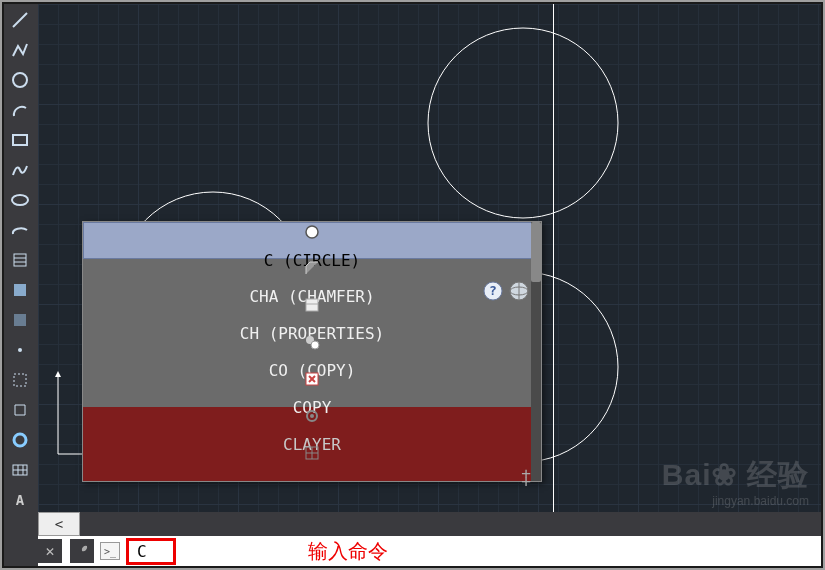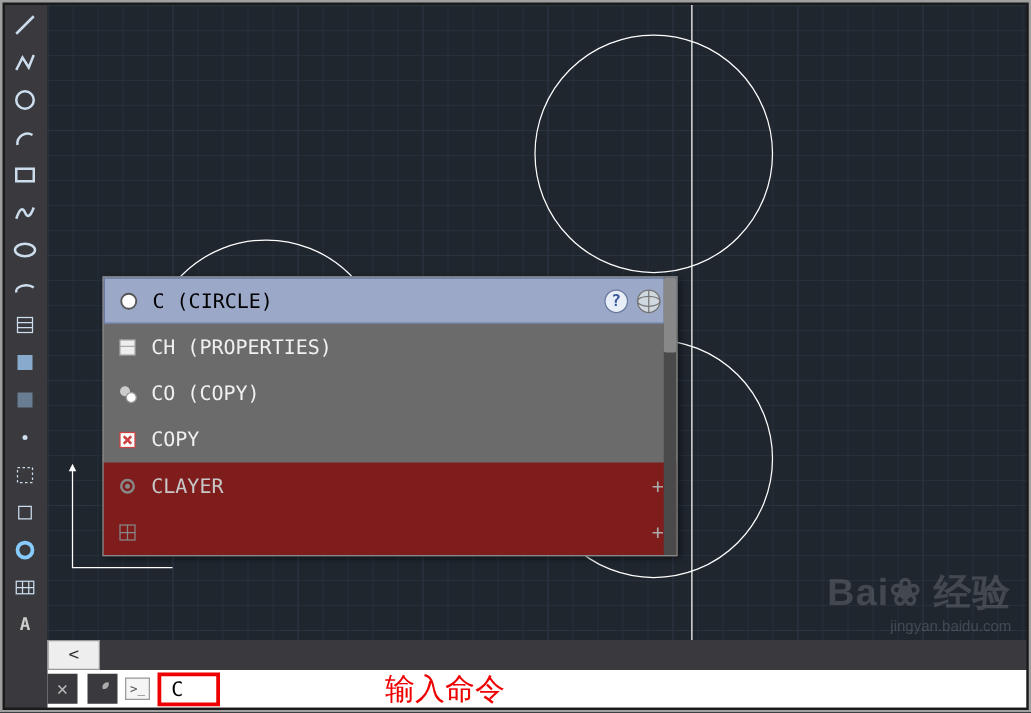--- a/index.html
+++ b/index.html
@@ -24,24 +24,24 @@
 .crosshair-v { position: absolute; top: 0; bottom: 0; left: 515px; width: 1px; background: #fff; }
 
 .cmd-bar { position: absolute; left: 36px; right: 2px; bottom: 2px; height: 54px; display: flex; flex-direction: column; background: #3a3a3e; }
 .cmd-top { height: 24px; background: #3a3a3e; display: flex; align-items: center; }
 .scroll-btn { width: 42px; height: 24px; background: #eee; border: 1px solid #999; display: flex; align-items: center; justify-content: center; font-size: 14px; cursor: pointer; color: #333; }
 .cmd-main { flex: 1; background: #fff; display: flex; align-items: center; padding: 0 8px; gap: 6px; position: relative; }
 .cmd-x { width: 24px; height: 24px; display: flex; align-items: center; justify-content: center; font-size: 15px; color: #bbb; cursor: pointer; background: #3a3a3e; margin-left: -8px; margin-right: 2px; }
 .cmd-wrench { width: 24px; height: 24px; display:flex; align-items:center; justify-content:center; cursor:pointer; background:#3a3a3e; }
 .cmd-prompt-icon { width: 20px; height: 18px; border: 1px solid #999; display: flex; align-items: center; justify-content: center; font-size: 10px; color: #555; background: #f5f5f5; }
 .cmd-input-box { border: 3px solid #e00; padding: 1px 8px; font-family: Consolas, monospace; font-size: 16px; color: #000; min-width: 50px; }
-.cmd-hint { position: absolute; left: 270px; color: #e00; font-size: 24px; font-family: "Microsoft YaHei", sans-serif; }
+.cmd-hint { position: absolute; left: 270px; color: #e00; font-size: 20px; font-family: "Microsoft YaHei", sans-serif; }
 
 .autocomplete { position: absolute; left: 80px; top: 219px; width: 460px; background: #6b6b6b; border: 1px solid #888; box-shadow: 2px 2px 6px rgba(0,0,0,.5); z-index: 10; }
-.ac-item { display: flex; align-items: center; height: 37px; padding: 0 10px; font-family: Consolas, monospace; font-size: 16px; color: #f0f0f0; cursor: pointer; gap: 10px; position: relative; }
+.ac-item { display: flex; align-items: center; height: 37px; padding: 0 10px; font-family: Consolas, monospace; font-size: 16px; color: #f0f0f0; cursor: pointer; gap: 10px; position: relative; flex-direction: column; }
 .ac-item.selected { background: #9ba8c8; color: #000; border: 1px solid #6a7aa0; }
 .ac-icon { width: 18px; height: 18px; flex-shrink: 0; display: flex; align-items: center; justify-content: center; }
 .ac-actions { margin-left: auto; display: flex; gap: 4px; }
 .ac-help, .ac-globe { width: 22px; height: 22px; display: flex; align-items:center; justify-content:center; }
 .ac-footer { background: #7f1d1d; }
 .ac-footer .ac-item { color: #c8c8c8; }
 .ac-plus { margin-left: auto; color: #aaa; font-size: 16px; }
 .ac-scrollbar { position: absolute; right: 0; top: 0; bottom: 0; width: 10px; background: #4a4a4a; }
 .ac-thumb { position: absolute; top: 0; width: 100%; height: 60px; background: #888; border-radius: 2px; }
 
@@ -174,20 +174,28 @@
               <circle cx="11" cy="11" r="9" fill="#d0d8e0" stroke="#777"></circle>
               <ellipse cx="11" cy="11" rx="9" ry="4" stroke="#777" fill="none"></ellipse>
               <line x1="11" y1="2" x2="11" y2="20" stroke="#777"></line>
             </svg>
           </span>
       </span>
     </div>
     <div class="ac-item">
       <span class="ac-icon">
           <svg viewBox="0 0 18 18">
+            <path d="M3 15 L3 7 L7 3 L15 3" stroke="#ccc" fill="#999"></path>
+          </svg>
+        </span>
+      <span>CHA (CHAMFER)</span>
+    </div>
+    <div class="ac-item">
+      <span class="ac-icon">
+          <svg viewBox="0 0 18 18">
             <rect x="3" y="3" width="12" height="12" fill="#eee" stroke="#aaa"></rect>
             <line x1="3" y1="8" x2="15" y2="8" stroke="#aaa"></line>
           </svg>
         </span>
       <span>CH (PROPERTIES)</span>
     </div>
     <div class="ac-item">
       <span class="ac-icon">
           <svg viewBox="0 0 18 18">
             <circle cx="7" cy="7" r="4" fill="#ccc"></circle>

